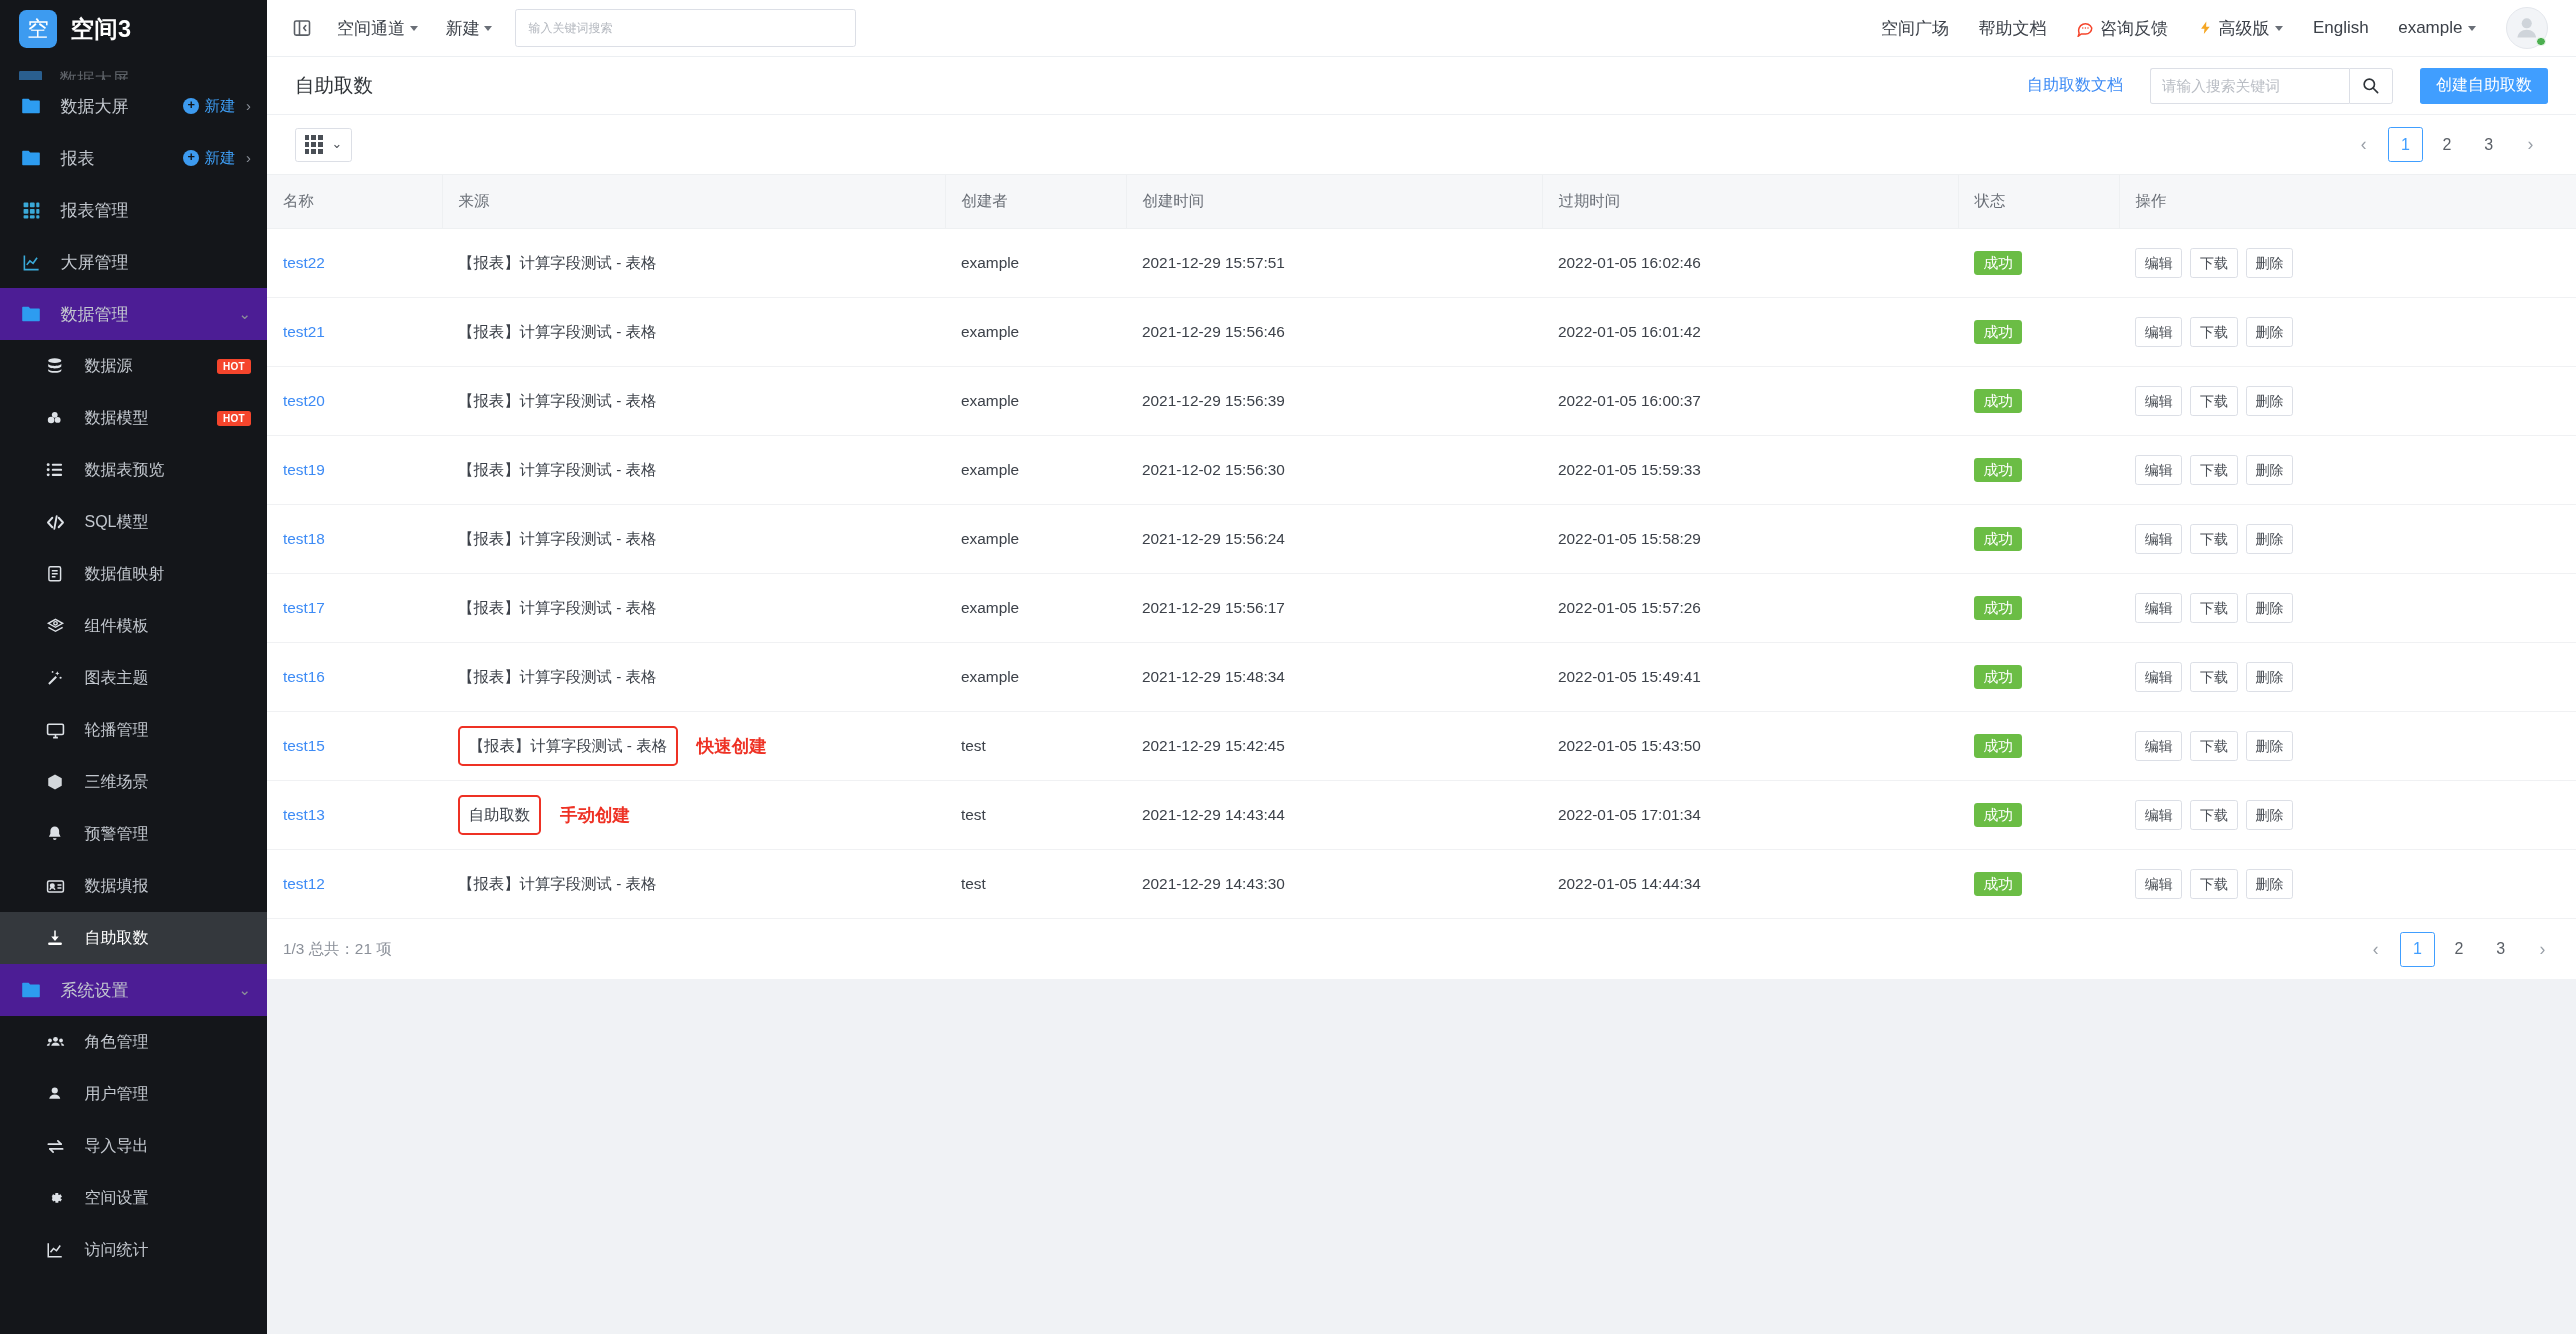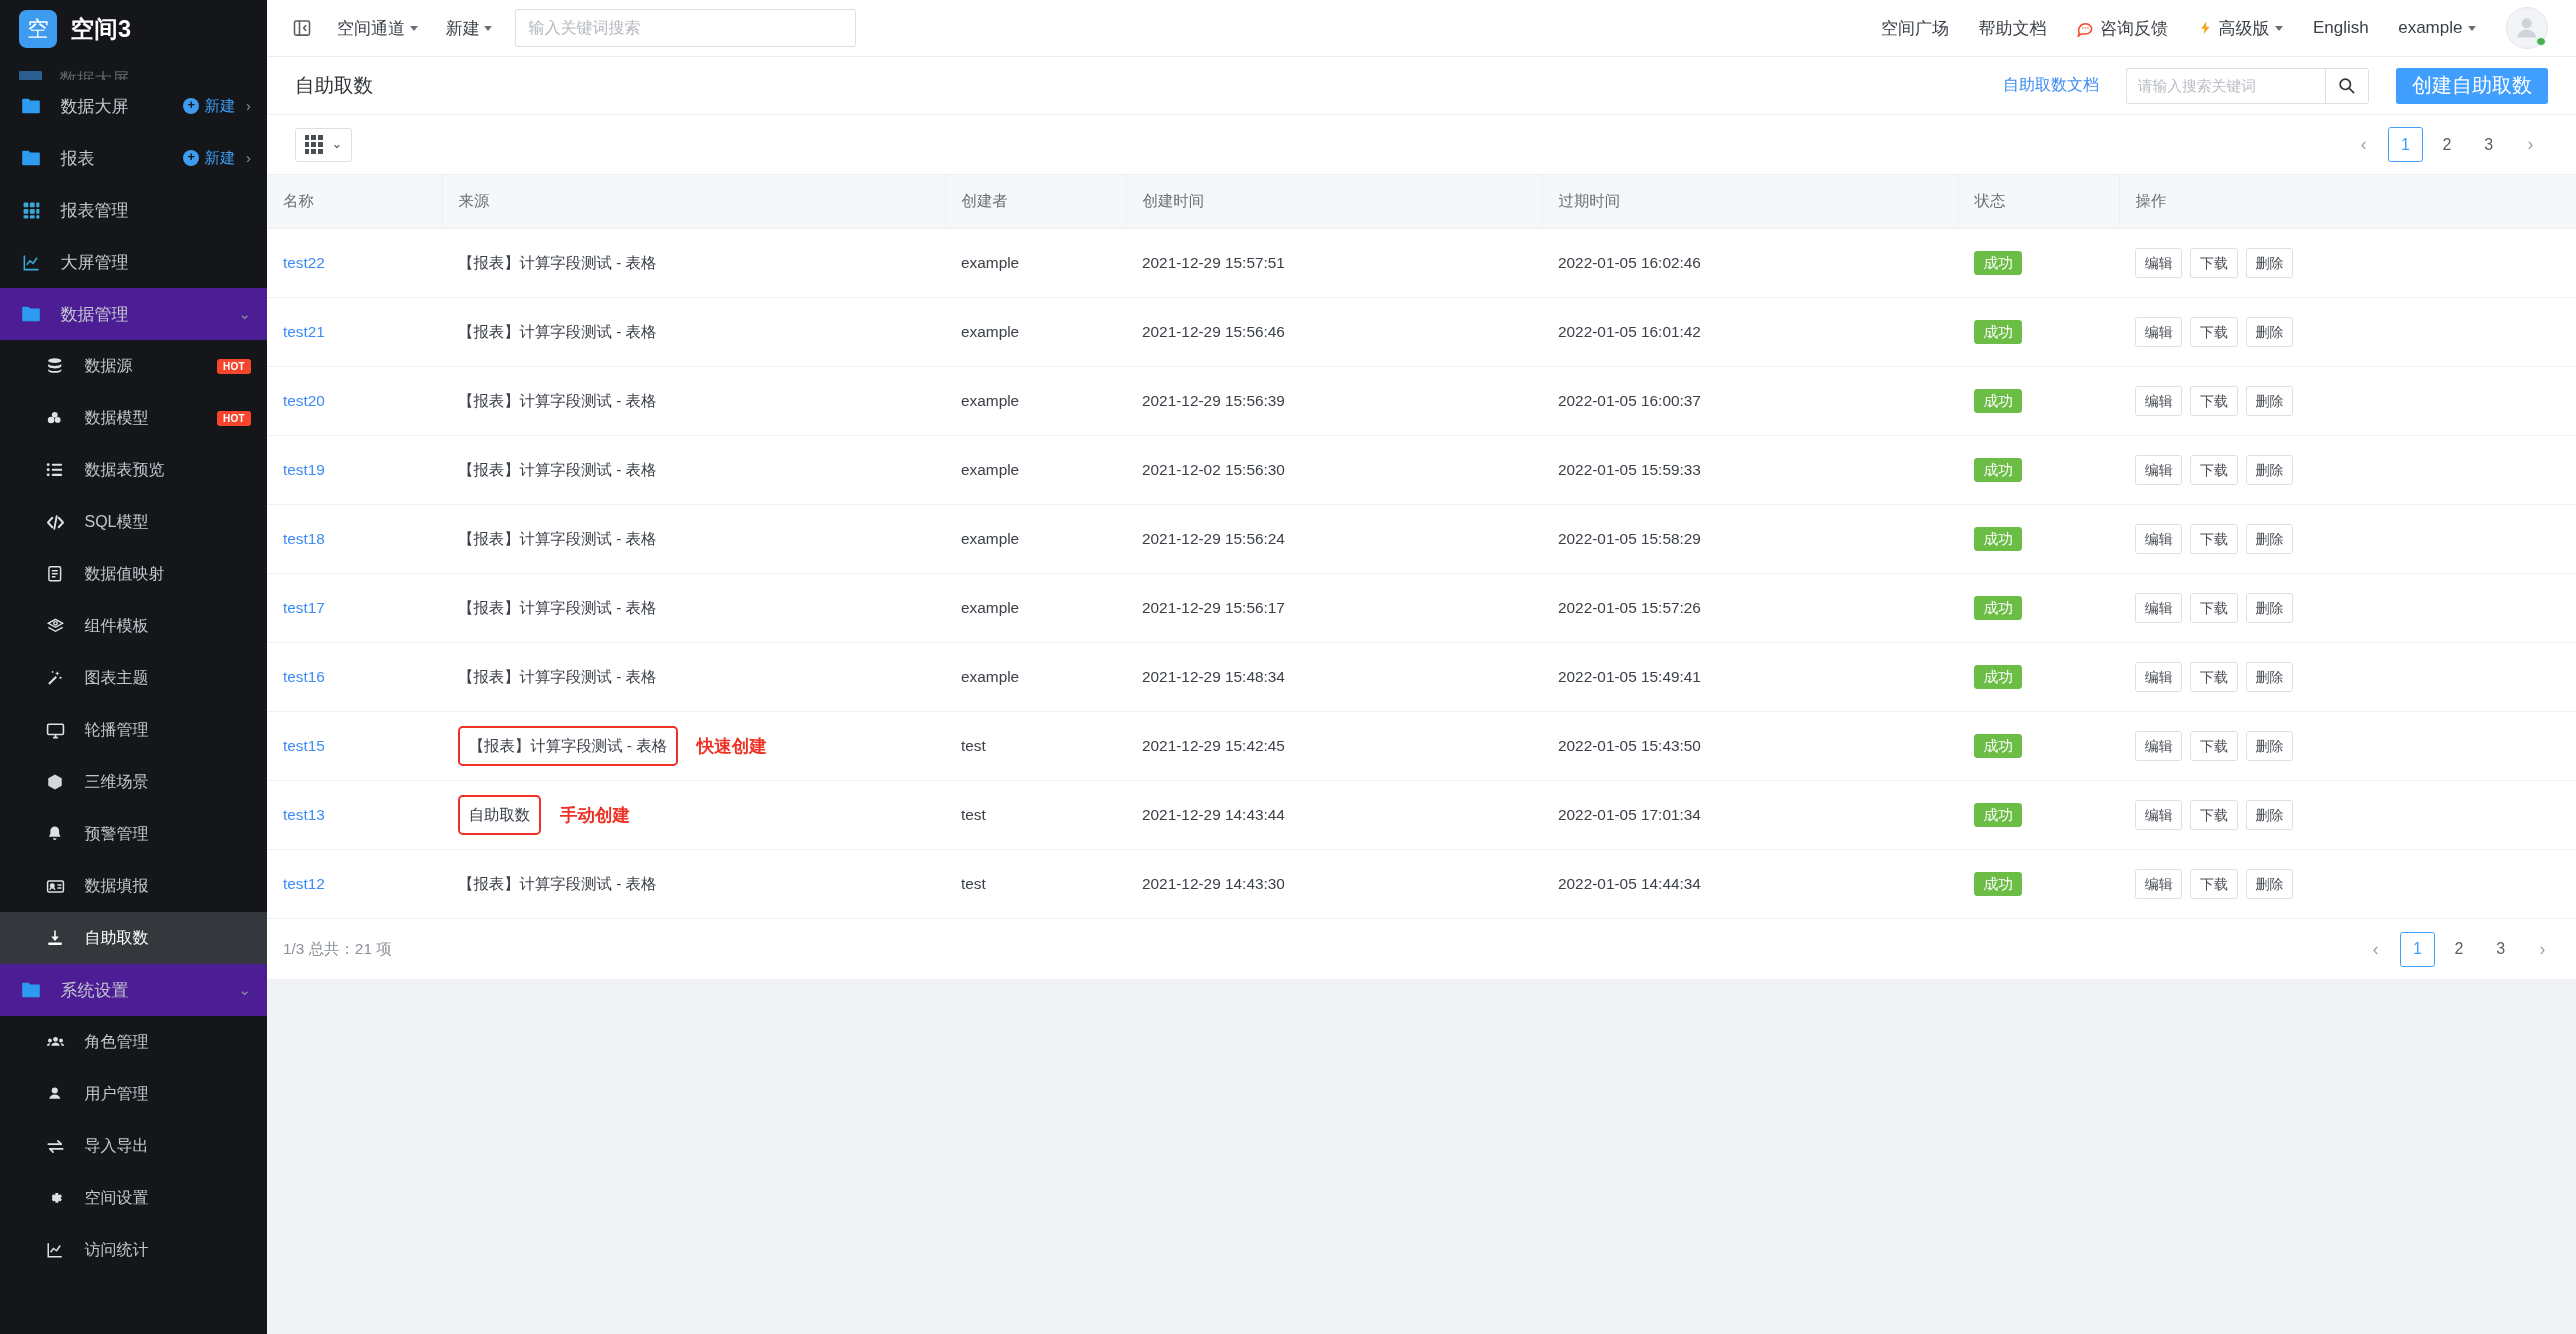--- a/index.html
+++ b/index.html
@@ -71,21 +71,21 @@
   }
   .collapse-ic { width: 23px; height: 23px; color: #5a5f66; display: flex; align-items: center; justify-content: center; cursor: pointer; }
   .top-menu { display: flex; align-items: center; margin-left: 24px; gap: 28px; }
   .top-menu .mi { font-size: 17px; color: #3c4149; cursor: pointer; display: flex; align-items: center; gap: 4.7px; }
   .caret { width: 0; height: 0; border-left: 4.7px solid transparent; border-right: 4.7px solid transparent; border-top: 5.4px solid #6a6f77; display: inline-block; }
   .top-search {
     margin-left: 23px; width: 341px; height: 38px; border: 0.7px solid #dcdfe6; border-radius: 2.7px;
     display: flex; align-items: center; padding: 0 12px; background: #fff;
   }
   .top-search input {
-    border: 0; outline: 0; font-size: 16px; color: #3c4149; width: 100%;
+    border: 0; outline: 0; font-size: 12px; color: #3c4149; width: 100%;
     font-family: inherit; background: transparent;
   }
   .top-search input::placeholder { color: #b4b8bf; }
   .top-right { margin-left: auto; display: flex; align-items: center; gap: 29.5px; }
   .top-right .ri { font-size: 17px; color: #3c4149; cursor: pointer; display: flex; align-items: center; gap: 6px; white-space: nowrap; }
   .chat-ic { color: #f5452c; display: flex; }
   .bolt-ic { color: #f5a623; display: flex; }
   .avatar {
     width: 42px; height: 42px; border-radius: 50%; background: #f2f4f7; border: 0.7px solid #e4e7ec;
     position: relative; display: flex; align-items: center; justify-content: center; color: #c3c8cf;
@@ -106,21 +106,21 @@
   .srch-group input {
     width: 199px; border: 0.7px solid #dcdfe6; border-right: 0; border-radius: 2.7px 0 0 2.7px;
     padding: 0 10.7px; font-size: 14.8px; color: #3c4149; outline: 0; font-family: inherit;
   }
   .srch-group input::placeholder { color: #b9bdc4; }
   .srch-btn {
     width: 44px; border: 0.7px solid #dcdfe6; border-radius: 0 2.7px 2.7px 0; background: #fff;
     display: flex; align-items: center; justify-content: center; cursor: pointer; color: #2e3338;
   }
   .primary-btn {
-    background: #409eff; color: #fff; font-size: 20px; border: 0; border-radius: 2.7px;
+    background: #409eff; color: #fff; font-size: 16px; border: 0; border-radius: 2.7px;
     height: 36px; padding: 0 16px; cursor: pointer; font-family: inherit;
   }
 
   .content { flex: 1 1 auto; padding: 0; background: #f0f2f5; overflow: hidden; }
   .card { background: #fff; margin: 0; }
 
   .toolbar {
     height: 59px; display: flex; align-items: center; padding: 0 28px; background: #fff;
   }
   .viewbtn {

